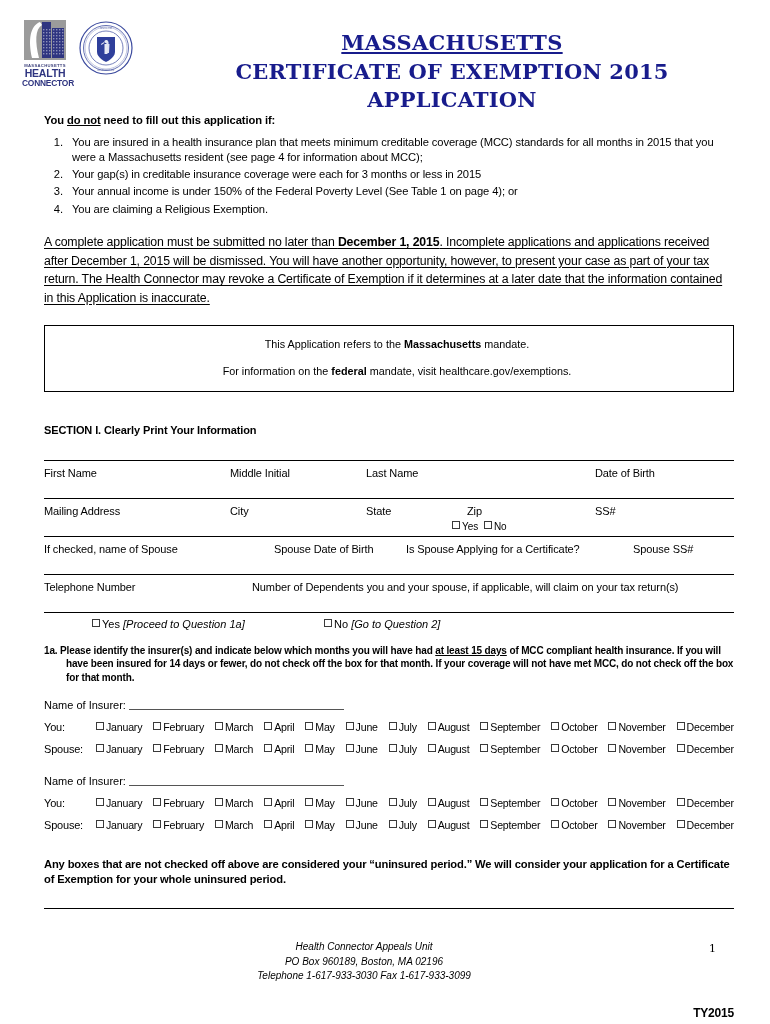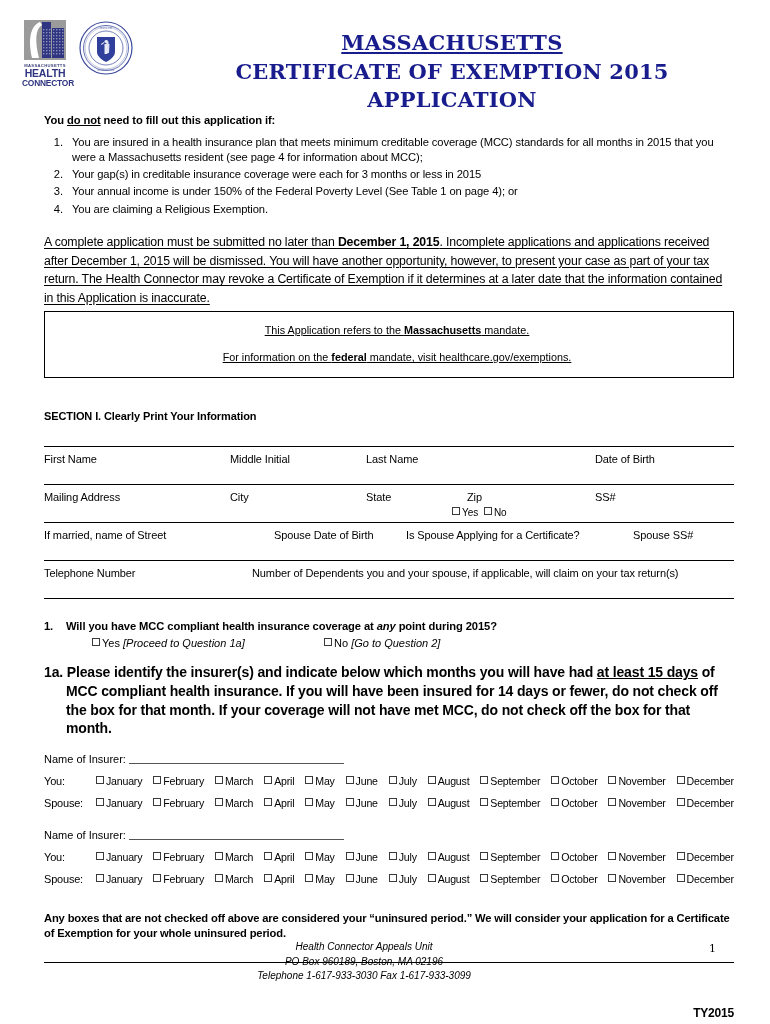--- a/index.html
+++ b/index.html
@@ -136,27 +136,26 @@
     margin-top: 17px;
     font-size: 12.3px;
     line-height: 1.5;
     text-decoration: underline;
     text-underline-offset: 2px;
     letter-spacing: -0.15px;
   }
   .deadline b { font-weight: bold; }
 
   .mandate-box {
-    margin-top: 4px;
+    margin-top: 18px;
     border: 1.6px solid #000;
     padding: 12px 10px 13px 26px;
     text-align: center;
     font-size: 10.8px;
     line-height: 1.2;
-    text-decoration: underline;
   }
   .mandate-box .l2 { margin-top: 14px; }
 
   .section-title {
     margin-top: 32px;
     font-size: 11px;
     font-weight: bold;
     letter-spacing: -0.1px;
   }
 
@@ -212,21 +211,21 @@
     font-size: 11px;
     position: relative;
     height: 14px;
   }
   .q1-choices .opt-yes { position: absolute; left: 0; top: 0; white-space: nowrap; }
   .q1-choices .opt-no { position: absolute; left: 232px; top: 0; white-space: nowrap; }
   .q1-choices i { font-style: italic; }
 
   .q1a {
     margin-top: 12px;
-    font-size: 14px;
+    font-size: 10px;
     font-weight: bold;
     line-height: 1.34;
     letter-spacing: -0.15px;
     padding-left: 22px;
     text-indent: -22px;
   }
   .q1a u { text-decoration: underline; }
 
   .insurer-block { margin-top: 15px; }
   .insurer-line {
@@ -454,36 +453,35 @@
         <span class="cell" style="left:322px;">State</span>
         <span class="cell" style="left:423px;">Zip</span>
         <span class="cell" style="left:551px;text-align:center;">SS#</span>
       </div>
 
       <div class="frow">
         <span class="above" style="left:408px;">
           <span class="cb"></span><span>Yes</span>
           &nbsp;<span class="cb"></span><span>No</span>
         </span>
-        <span class="cell" style="left:0px;">If married, name of Street</span>
+        <span class="cell" style="left:0px;">If checked, name of Spouse</span>
         <span class="cell" style="left:230px;">Spouse Date of Birth</span>
         <span class="cell" style="left:362px;">Is Spouse Applying for a Certificate?</span>
         <span class="cell" style="left:589px;">Spouse SS#</span>
       </div>
 
 
       <div class="frow">
         <span class="cell" style="left:0px;">Telephone Number</span>
         <span class="cell" style="left:208px;">Number of Dependents you and your spouse, if applicable, will claim on your tax return(s)</span>
       </div>
 
       <div class="endline"></div>
     </div>
 
-    <div class="q1"><span class="num">1.</span><span>Will you have MCC compliant health insurance coverage at </span><i>any</i><span> point during 2015?</span></div>
 
     <div class="q1-choices">
       <span class="opt-yes"><span class="cb"></span><span>Yes</span> <i>[Proceed to Question 1a]</i></span>
       <span class="opt-no"><span class="cb"></span><span>No</span> <i>[Go to Question 2]</i></span>
     </div>
 
     <div class="q1a"><span>1a.</span> <span>Please identify the insurer(s) and indicate below which months you will have had </span><u>at least 15 days</u><span> of MCC compliant health insurance.  If you will have been insured for 14 days or fewer, do not check off the box for that month.  If your coverage will not have met MCC, do not check off the box for that month.</span></div>
 
     <div class="insurer-block">
       <div class="insurer-line"><span>Name of Insurer:</span><span class="rule"></span></div>

